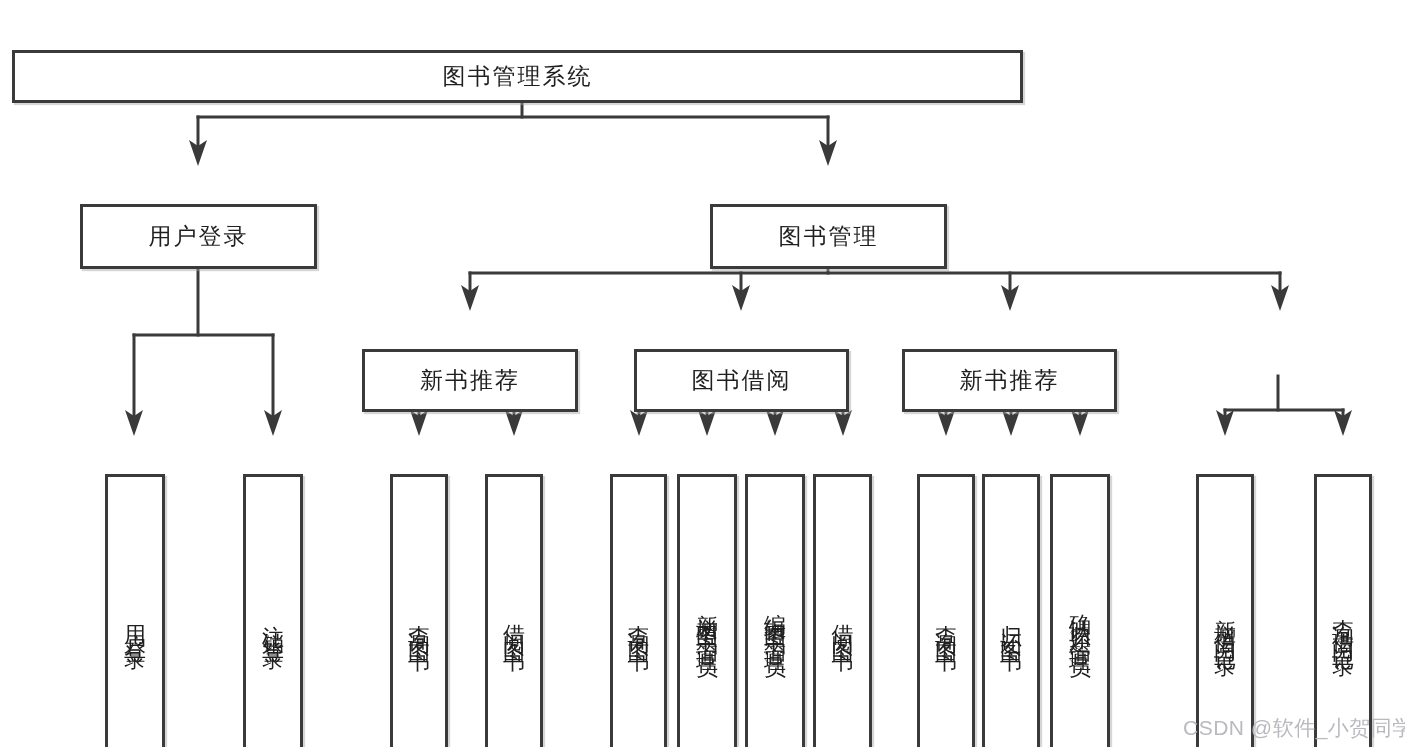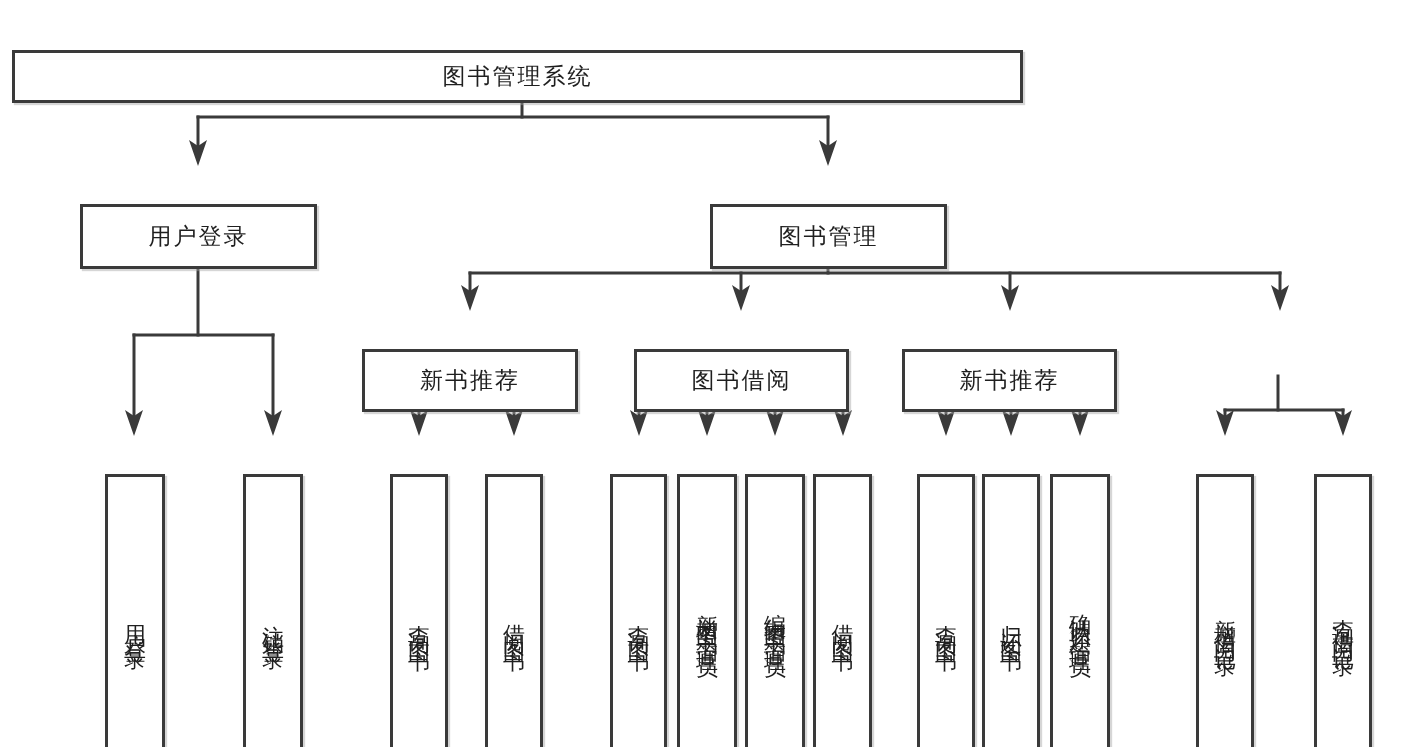--- a/index.html
+++ b/index.html
@@ -155,14 +155,15 @@
     <span class="vlabel sp-c">确认归还（管理员）</span>
   </div>
 
   <div class="box vbox" style="left:1196px;width:58px;">
     <span class="vlabel sp-b">新增借阅记录</span>
   </div>
   <div class="box vbox" style="left:1314px;width:58px;">
     <span class="vlabel sp-b">查询借阅记录</span>
   </div>
 
+  <div class="watermark">CSDN @软件_小贺同学</div>
 
 </div>
 
 </body></html>

